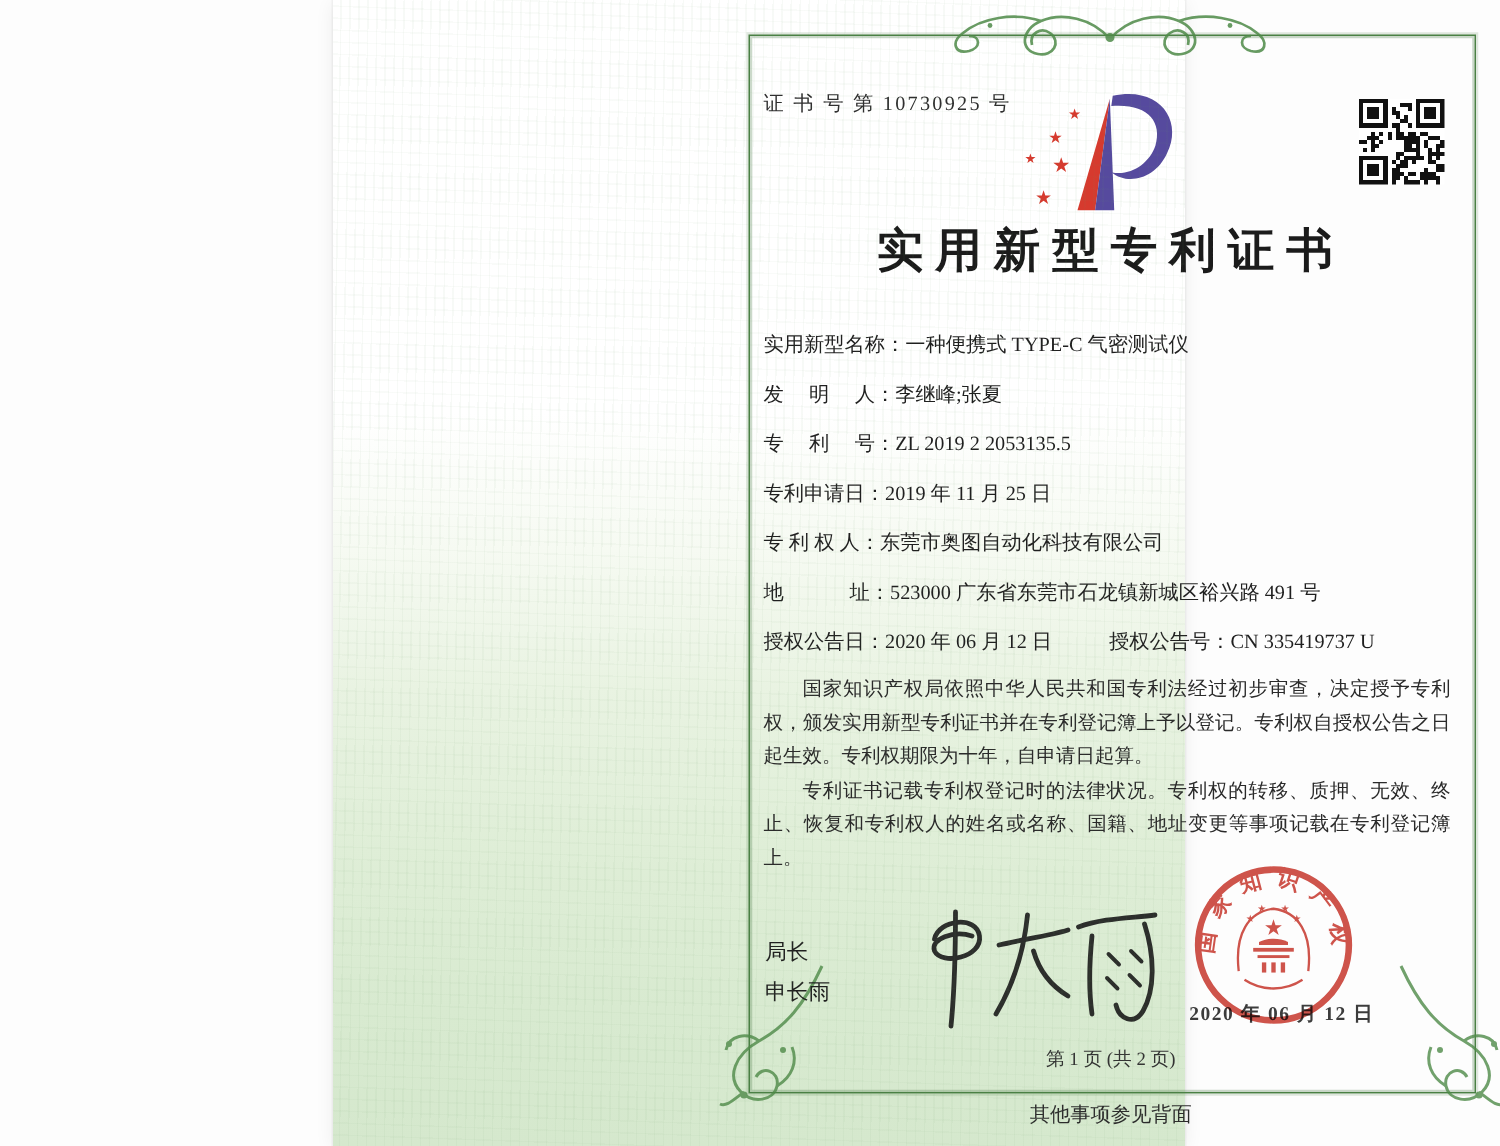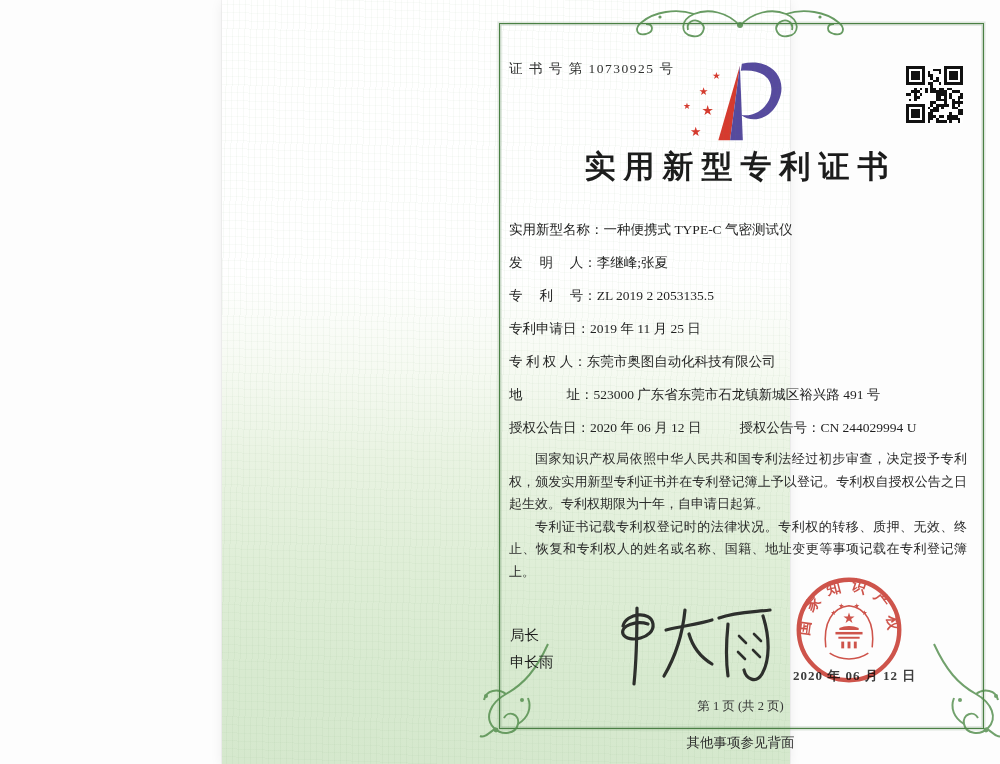--- a/index.html
+++ b/index.html
@@ -252,21 +252,21 @@
       <div class="row">
         <span class="label">专 利 权 人：</span>
           <span class="val">东莞市奥图自动化科技有限公司</span>
       </div>
       <div class="row">
         <span class="label">地　 　　址：</span>
           <span class="val">523000 广东省东莞市石龙镇新城区裕兴路 491 号</span>
       </div>
       <div class="row">
         <span><span class="label">授权公告日：</span><span class="val">2020 年 06 月 12 日</span></span>
-        <span class="pair2"><span class="label">授权公告号：</span><span class="val">CN 244029994 U</span></span>
+        <span class="pair2"><span class="label">授权公告号：</span><span class="val">CN 335419737 U</span></span>
       </div>
     </div>
 
     <div class="abs paras">
       <p>国家知识产权局依照中华人民共和国专利法经过初步审查，决定授予专利权，颁发实用新型专利证书并在专利登记簿上予以登记。专利权自授权公告之日起生效。专利权期限为十年，自申请日起算。</p>
       <p>专利证书记载专利权登记时的法律状况。专利权的转移、质押、无效、终止、恢复和专利权人的姓名或名称、国籍、地址变更等事项记载在专利登记簿上。</p>
     </div>
 
     <div class="abs signer">
       <div>局长</div>

